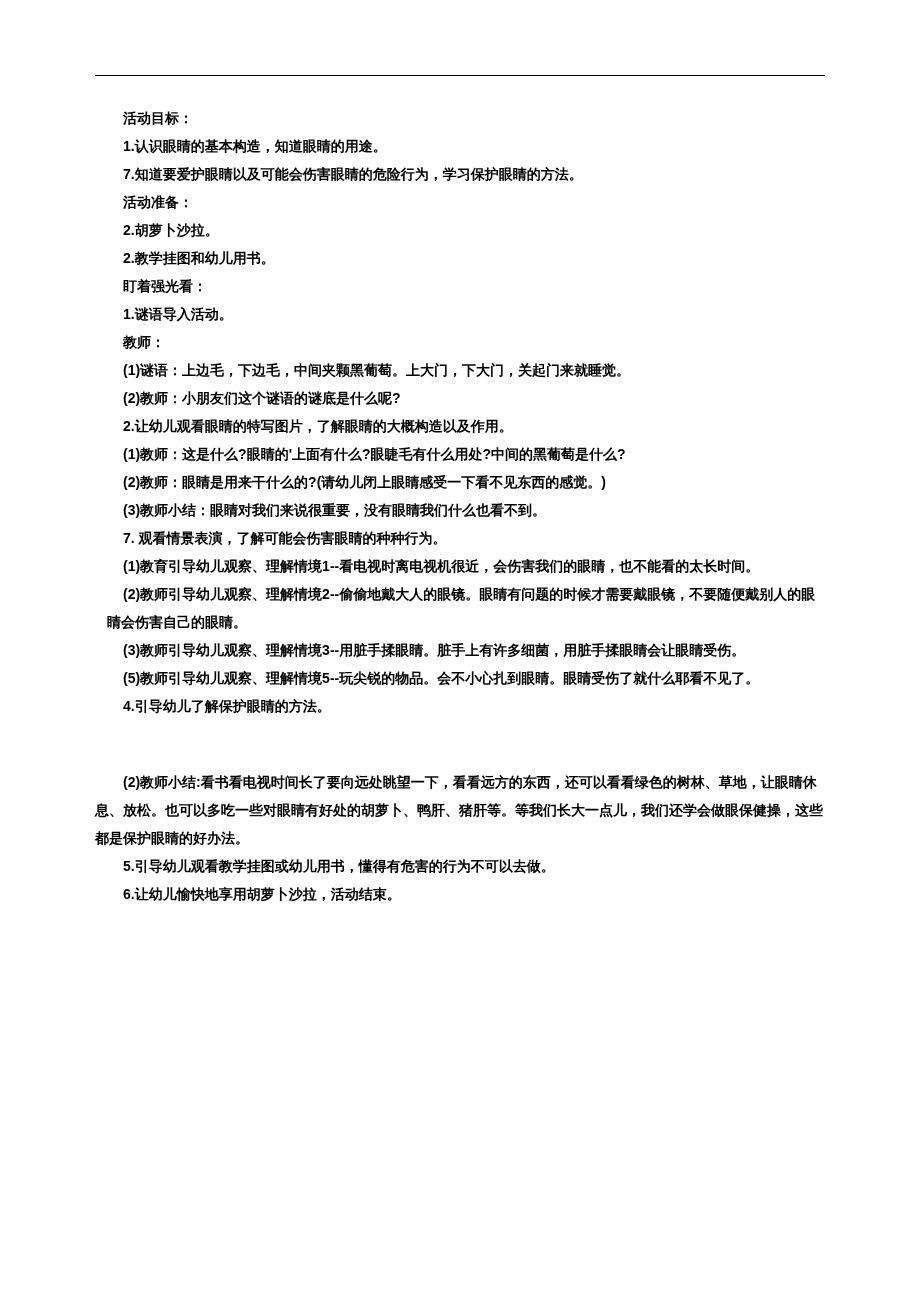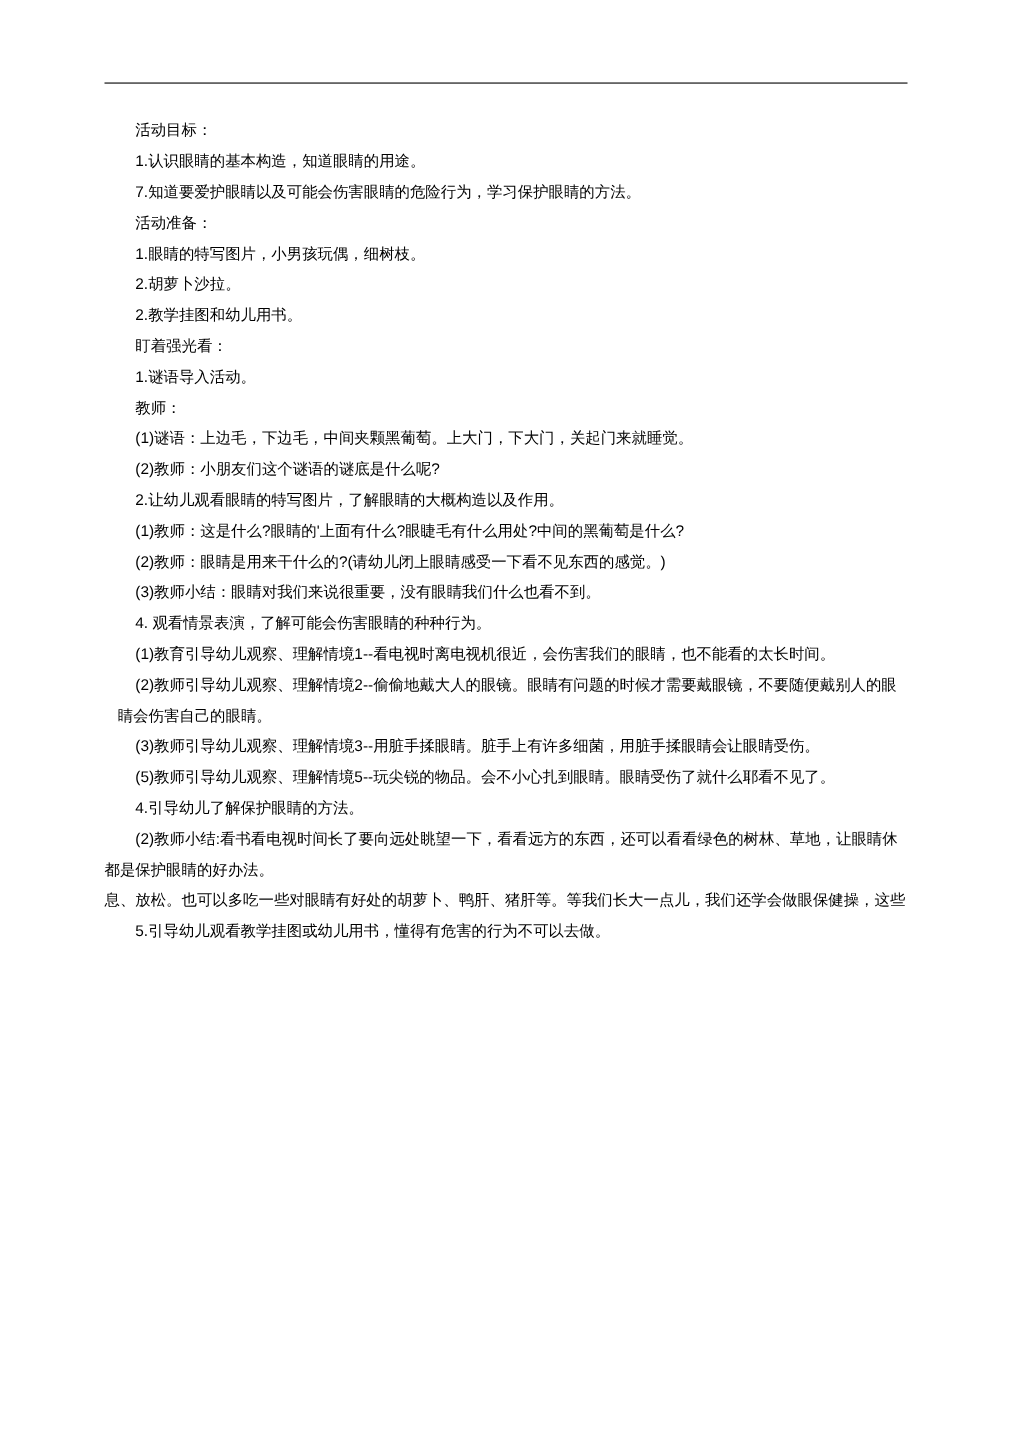--- a/index.html
+++ b/index.html
@@ -1,18 +1,19 @@
 <!DOCTYPE html>
 <html><head>
   <meta charset="utf-8">
   <style>
     * {
       margin: 0;
       padding: 0;
       box-sizing: border-box;
+      font-weight: bold;
     }
     body {
       background: #ffffff;
       width: 920px;
       height: 1302px;
       font-family: "SimSun", "Microsoft YaHei", sans-serif;
       font-size: 14px;
       color: #000000;
       line-height: 2.0;
       padding: 75px 95px 0 95px;
@@ -36,52 +37,52 @@
 </head>
 <body>
 
 <div class="divider"></div>
 
 <div class="content">
   <div class="line">活动目标：</div>
   <div class="line">1.认识眼睛的基本构造，知道眼睛的用途。</div>
   <div class="line">7.知道要爱护眼睛以及可能会伤害眼睛的危险行为，学习保护眼睛的方法。</div>
   <div class="line">活动准备：</div>
-  <div class="line">1.眼睛的特写图片，小男孩玩偶，细树枝。</div>
   <div class="line">2.胡萝卜沙拉。</div>
   <div class="line">2.教学挂图和幼儿用书。</div>
   <div class="line">盯着强光看：</div>
   <div class="line">1.谜语导入活动。</div>
   <div class="line">教师：</div>
   <div class="line">(1)谜语：上边毛，下边毛，中间夹颗黑葡萄。上大门，下大门，关起门来就睡觉。</div>
   <div class="line">(2)教师：小朋友们这个谜语的谜底是什么呢?</div>
   <div class="line">2.让幼儿观看眼睛的特写图片，了解眼睛的大概构造以及作用。</div>
   <div class="line">(1)教师：这是什么?眼睛的'上面有什么?眼睫毛有什么用处?中间的黑葡萄是什么?</div>
   <div class="line">(2)教师：眼睛是用来干什么的?(请幼儿闭上眼睛感受一下看不见东西的感觉。)</div>
   <div class="line">(3)教师小结：眼睛对我们来说很重要，没有眼睛我们什么也看不到。</div>
-  <div class="line">4.  观看情景表演，了解可能会伤害眼睛的种种行为。</div>
+  <div class="line">7.  观看情景表演，了解可能会伤害眼睛的种种行为。</div>
   <div class="line">(1)教育引导幼儿观察、理解情境1--看电视时离电视机很近，会伤害我们的眼睛，也不能看的太长时间。</div>
 </div>
 
 <div class="content" style="padding-left:28px;">
   <div class="line">(2)教师引导幼儿观察、理解情境2--偷偷地戴大人的眼镜。眼睛有问题的时候才需要戴眼镜，不要随便戴别人的眼</div>
 </div>
 <div style="padding-left:12px;">
   <div class="line">睛会伤害自己的眼睛。</div>
 </div>
 
 <div class="content">
   <div class="line">(3)教师引导幼儿观察、理解情境3--用脏手揉眼睛。脏手上有许多细菌，用脏手揉眼睛会让眼睛受伤。</div>
   <div class="line">(5)教师引导幼儿观察、理解情境5--玩尖锐的物品。会不小心扎到眼睛。眼睛受伤了就什么耶看不见了。</div>
   <div class="line">4.引导幼儿了解保护眼睛的方法。</div>
 </div>
 
-<div class="content" style="padding-left:28px;">
+<div class="content" style="padding-left:28px;margin-top:48px;">
   <div class="line">(2)教师小结:看书看电视时间长了要向远处眺望一下，看看远方的东西，还可以看看绿色的树林、草地，让眼睛休</div>
 </div>
 <div style="padding-left:0;">
+  <div class="line">息、放松。也可以多吃一些对眼睛有好处的胡萝卜、鸭肝、猪肝等。等我们长大一点儿，我们还学会做眼保健操，这些</div>
   <div class="line">都是保护眼睛的好办法。</div>
-  <div class="line">息、放松。也可以多吃一些对眼睛有好处的胡萝卜、鸭肝、猪肝等。等我们长大一点儿，我们还学会做眼保健操，这些</div>
 </div>
 
 <div class="content">
   <div class="line">5.引导幼儿观看教学挂图或幼儿用书，懂得有危害的行为不可以去做。</div>
+  <div class="line">6.让幼儿愉快地享用胡萝卜沙拉，活动结束。</div>
 </div>
 
 </body></html>

